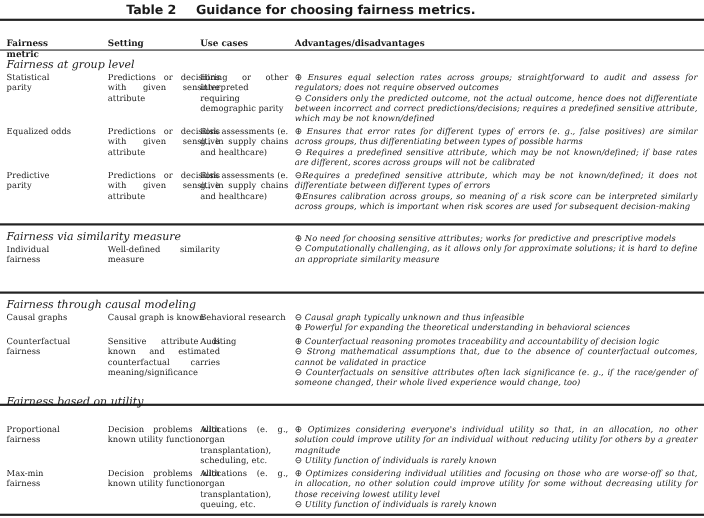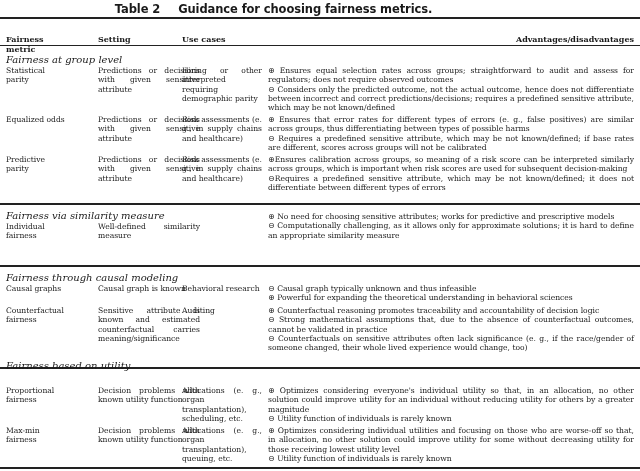--- a/index.html
+++ b/index.html
@@ -7,24 +7,24 @@
   .title { position: absolute; top: 2px; left: 0; width: 547px; text-align: center; font-family: "DejaVu Sans", sans-serif; font-weight: bold; font-size: 11.5px; letter-spacing: -0.1px; }
   .title .lbl { margin-right: 18px; }
   .rule { position: absolute; left: 0; width: 640px; background: #222; }
   .thick { height: 2px; }
   .thin { height: 1px; }
   .hdr { position: absolute; top: 22px; left: 0; width: 640px; font-weight: bold; font-size: 8px; line-height: 10px; }
   .hdr div { position: absolute; top: 0; margin-top: 12px; }
   .c1 { left: 6px; width: 62px; }
   .c2 { left: 74px; width: 102px; padding-left: 24px; }
   .c3 { left: 182px; width: 80px; }
-  .c4 { left: 268px; width: 366px; text-align: right; }
+  .c4 { left: 268px; width: 366px; }
   .cell { position: absolute; font-size: 7.6px; line-height: 9.3px; text-align: justify; }
   .sec { position: absolute; left: 6px; font-style: italic; font-size: 10px; }
-  .adv p { margin: 0; text-align: justify; }
+  .adv p { margin: 0; text-align: justify; font-style: italic; }
   .sym { font-family: "DejaVu Sans", sans-serif; font-size: 8px; }
 </style>
 </head>
 <body>
 
 <div class="title">
   <span class="lbl">Table 2</span><span>Guidance for choosing fairness metrics.</span>
 </div>
 
 <div class="rule thick" style="top:17px"></div>
@@ -58,22 +58,22 @@
     <p><span class="sym">⊕</span> <span>Ensures that error rates for different types of errors (e. g., false positives) are similar across groups, thus differentiating between types of possible harms</span></p>
     <p><span class="sym">⊖</span> <span>Requires a predefined sensitive attribute, which may be not known/defined; if base rates are different, scores across groups will not be calibrated</span></p>
   </div>
 </div>
 
 <div>
   <div class="cell c1" style="top:155px">Predictive parity</div>
   <div class="cell c2" style="top:155px">Predictions or decisions with given sensitive attribute</div>
   <div class="cell c3" style="top:155px">Risk assessments (e. g., in supply chains and healthcare)</div>
   <div class="cell c4 adv" style="top:155px">
+    <p><span class="sym">⊖</span><span>Requires a predefined sensitive attribute, which may be not known/defined; it does not differentiate between different types of errors</span></p>
     <p><span class="sym">⊕</span><span>Ensures calibration across groups, so meaning of a risk score can be interpreted similarly across groups, which is important when risk scores are used for subsequent decision-making</span></p>
-    <p><span class="sym">⊖</span><span>Requires a predefined sensitive attribute, which may be not known/defined; it does not differentiate between different types of errors</span></p>
   </div>
 </div>
 
 <div class="rule thin" style="top:203px;height:1.5px"></div>
 
 <div class="sec" style="top:210px">Fairness via similarity measure</div>
 
 <div>
   <div class="cell c1" style="top:222px">Individual fairness</div>
   <div class="cell c2" style="top:222px">Well-defined similarity measure</div>

